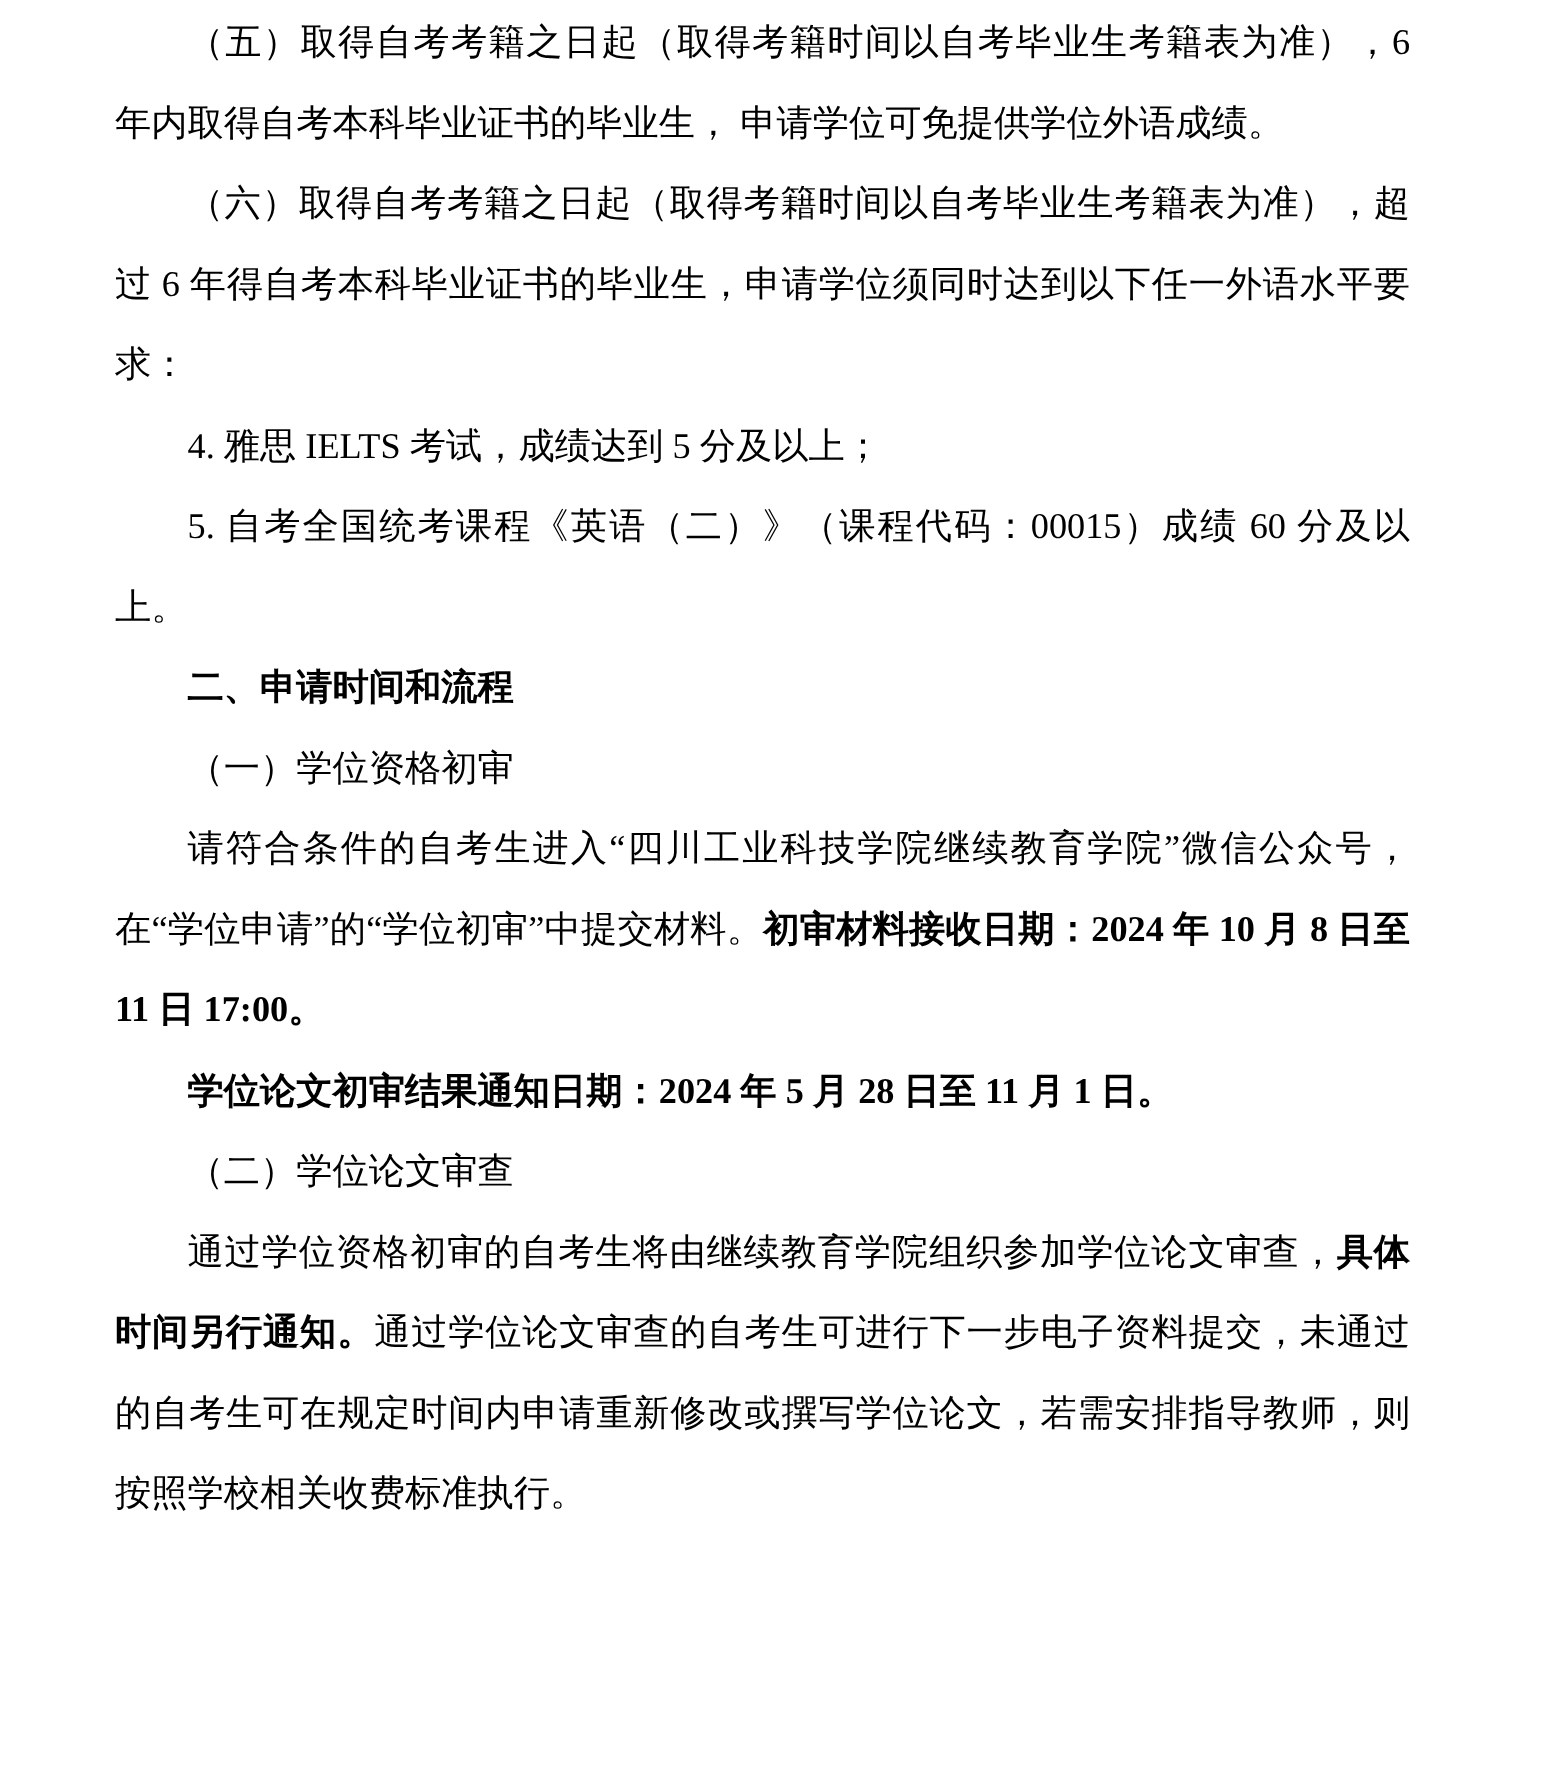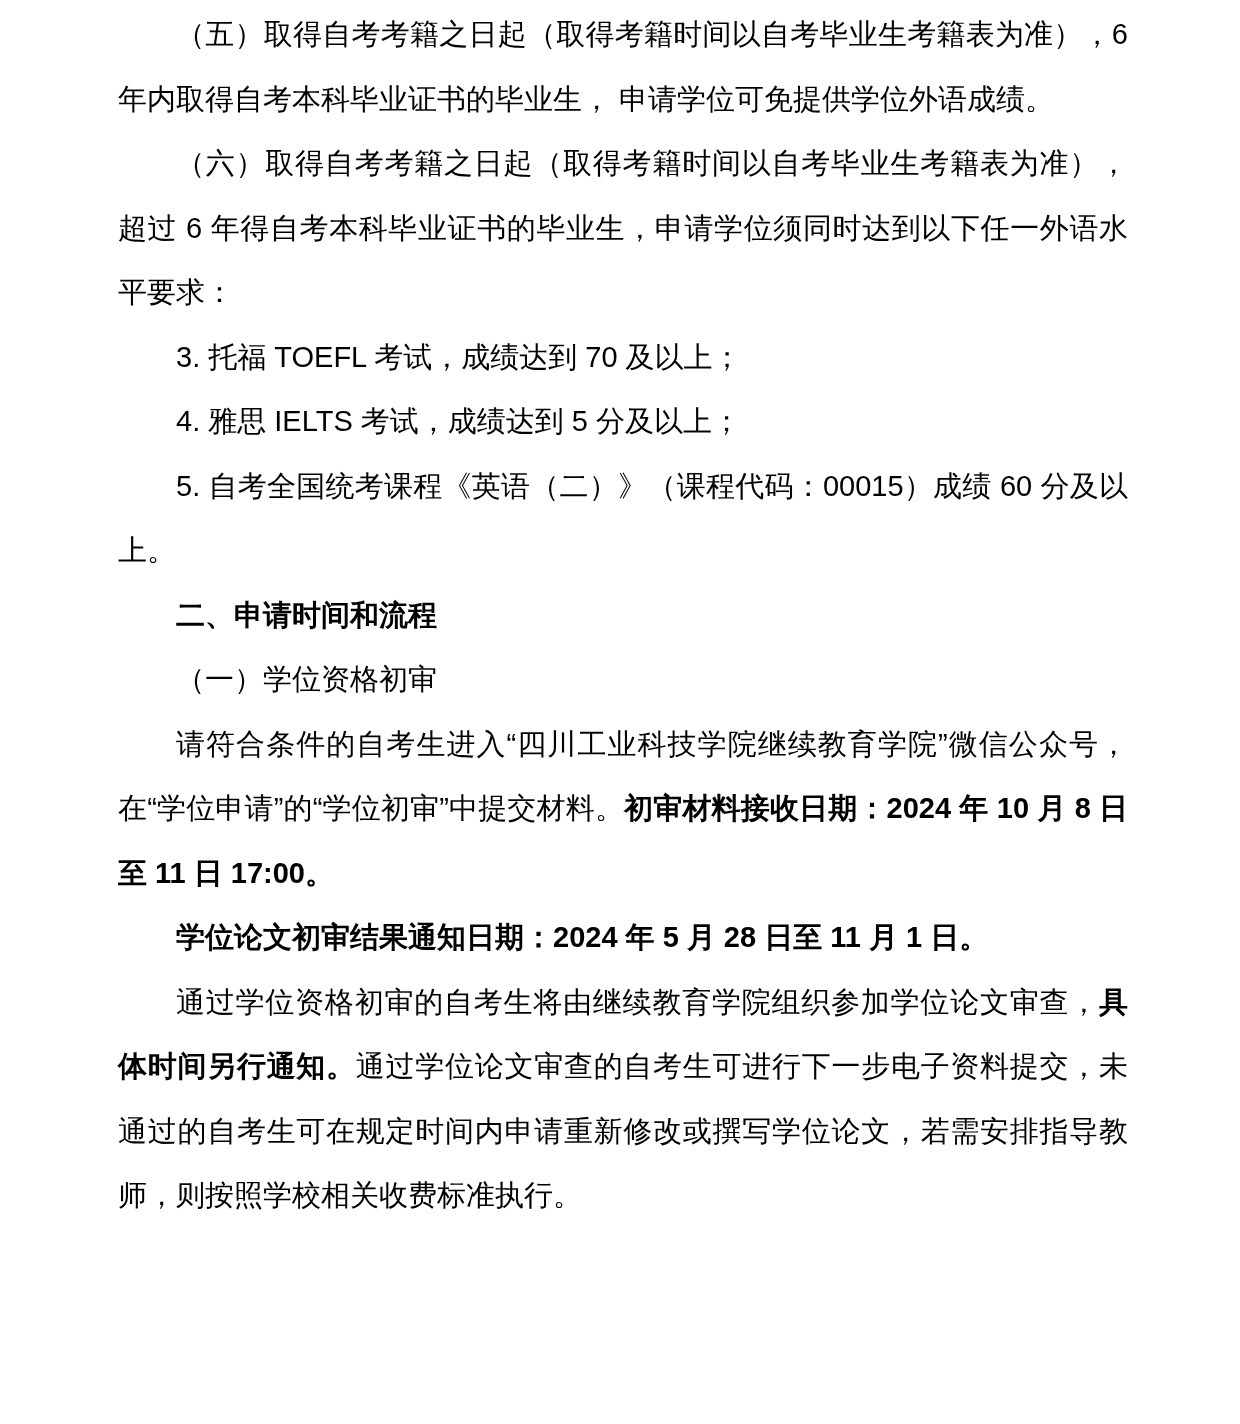--- a/index.html
+++ b/index.html
@@ -6,23 +6,23 @@
     margin: 0;
     padding: 0;
     background: #ffffff;
   }
   .page {
     position: relative;
     width: 1240px;
     height: 1424px;
     box-sizing: border-box;
     background: #ffffff;
-    padding: 2px 112px 0 118px;
+    padding: 2px 112px 0 92px;
     overflow: hidden;
-    font-family: Liberation Sans, sans-serif;
+    font-family: Liberation Serif, serif;
     font-size: 29px;
     line-height: 64.5px;
     color: #000000;
     text-align: justify;
   }
   .page p {
     margin: 0;
     padding: 0;
     text-indent: 2em;
   }
@@ -33,23 +33,23 @@
     font-weight: 400;
   }
 </style>
 </head>
 <body>
 
 <div class="page">
   <div>
       <p><span class="run-regular">（五）取得自考考籍之日起（取得考籍时间以自考毕业生考籍表为准），6 年内取得自考本科毕业证书的毕业生， 申请学位可免提供学位外语成绩。</span></p>
       <p><span class="run-regular">（六）取得自考考籍之日起（取得考籍时间以自考毕业生考籍表为准），超过 6 年得自考本科毕业证书的毕业生，申请学位须同时达到以下任一外语水平要求：</span></p>
-      <p><span class="run-regular">3. 托福 TOEFL 考试，成绩达到 70 及以上；</span></p>
       <p><span class="run-regular">4. 雅思 IELTS 考试，成绩达到 5 分及以上；</span></p>
       <p><span class="run-regular">5. 自考全国统考课程《英语（二）》（课程代码：00015）成绩 60 分及以上。</span></p>
       <p><span class="run-bold">二、申请时间和流程</span></p>
       <p><span class="run-regular">（一）学位资格初审</span></p>
       <p><span class="run-regular">请符合条件的自考生进入“四川工业科技学院继续教育学院”微信公众号，在“学位申请”的“学位初审”中提交材料。</span><span class="run-bold">初审材料接收日期：2024 年 10 月 8 日至 11 日 17:00。</span></p>
       <p><span class="run-bold">学位论文初审结果通知日期：2024 年 5 月 28 日至 11 月 1 日。</span></p>
+      <p><span class="run-regular">（二）学位论文审查</span></p>
       <p><span class="run-regular">通过学位资格初审的自考生将由继续教育学院组织参加学位论文审查，</span><span class="run-bold">具体时间另行通知。</span><span class="run-regular">通过学位论文审查的自考生可进行下一步电子资料提交，未通过的自考生可在规定时间内申请重新修改或撰写学位论文，若需安排指导教师，则按照学校相关收费标准执行。</span></p>
       <p></p>
     </div>
 </div>
 
 </body></html>

